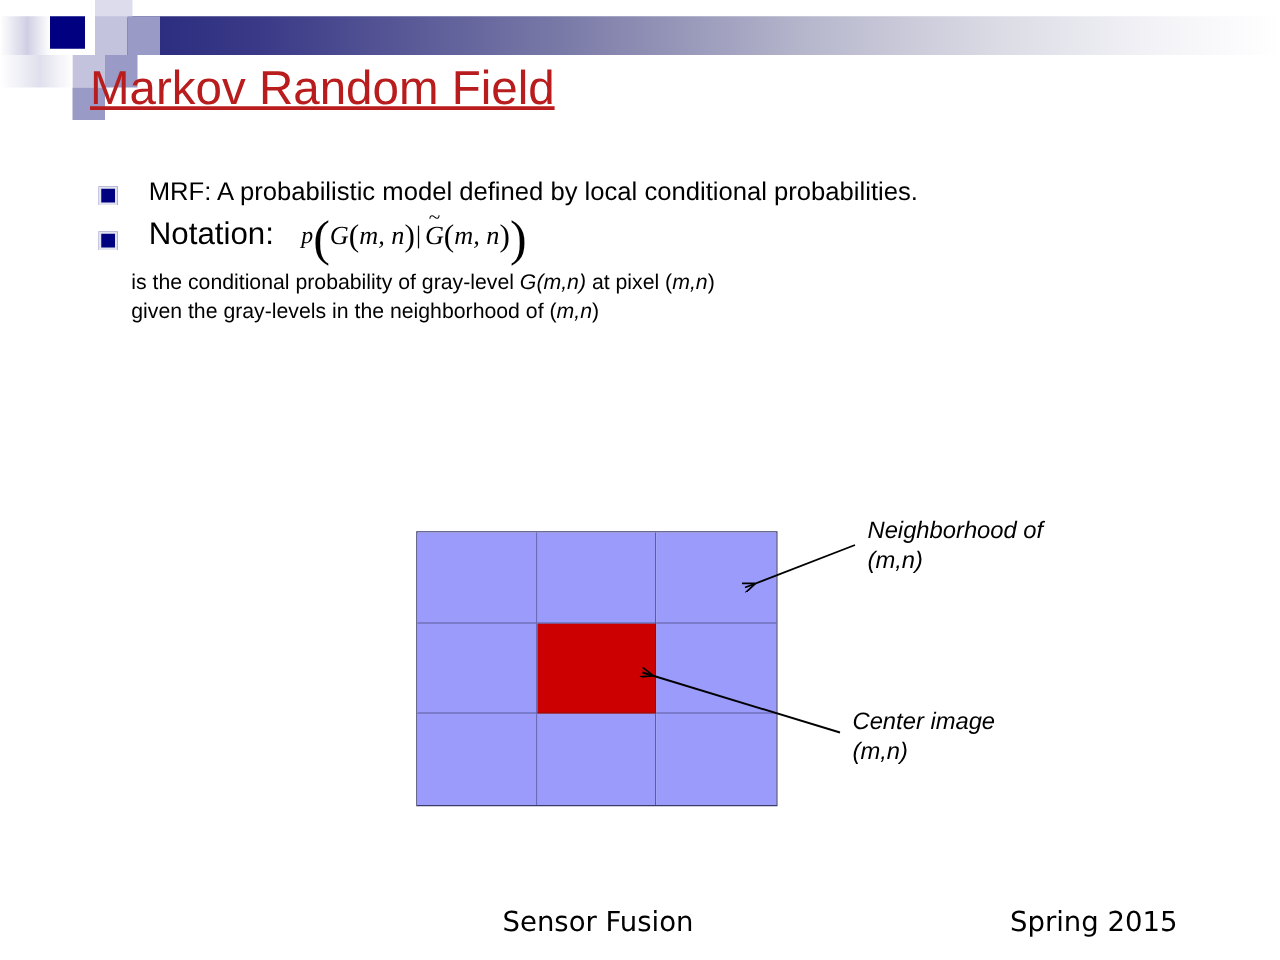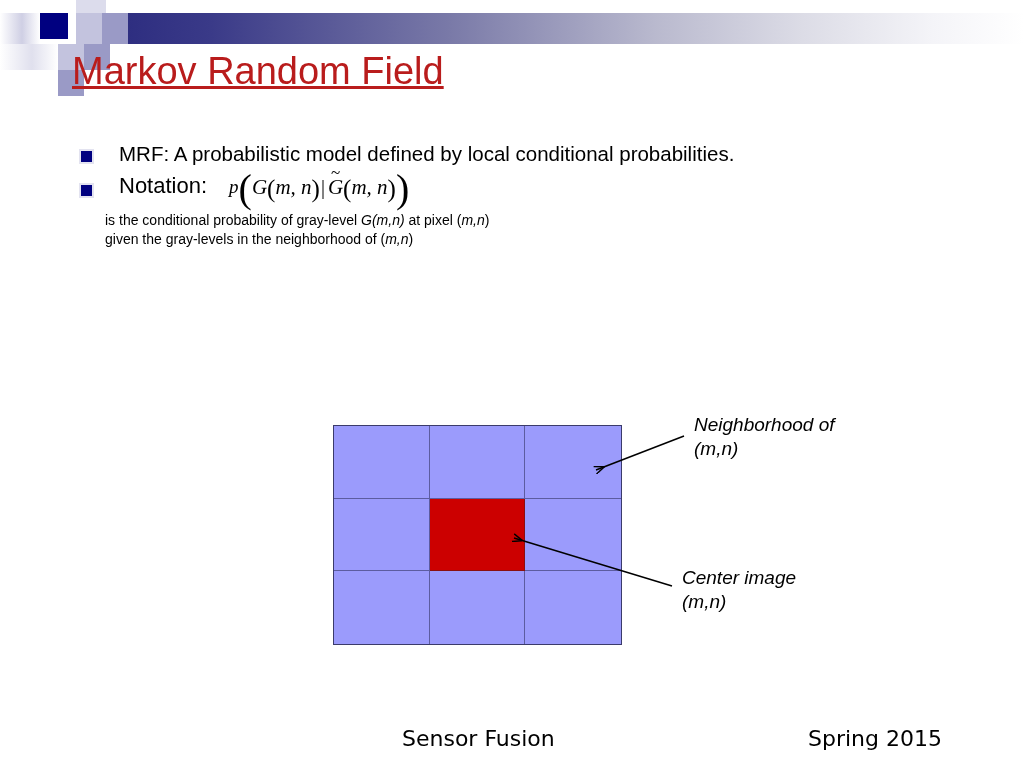--- a/index.html
+++ b/index.html
@@ -77,21 +77,21 @@
   }
   .bullet-text {
     font-size: 20.5px;
     line-height: 1.33;
     color: #000000;
     margin-left: 25px;
     max-width: 870px;
   }
   .notation-row { align-items: center; }
   .notation-label {
-    font-size: 22px;
+    font-size: 25px;
     color: #000;
     margin-left: 25px;
     white-space: nowrap;
   }
 
   
   .math-expr {
     font-family: "Liberation Serif", serif;
     font-style: italic;
     font-size: 21px;
@@ -135,21 +135,21 @@
     transform: translateX(-48%);
     font-style: normal;
     font-size: 17px;
     line-height: 1;
   }
 
   
   #explanation {
     margin-top: 12px;
     margin-left: 88px;
-    font-size: 14px;
+    font-size: 17px;
     line-height: 1.36;
     color: #000000;
     max-width: 880px;
   }
   .ital { font-style: italic; }
 
   
   #diagram {
     position: absolute;
     left: 0;

